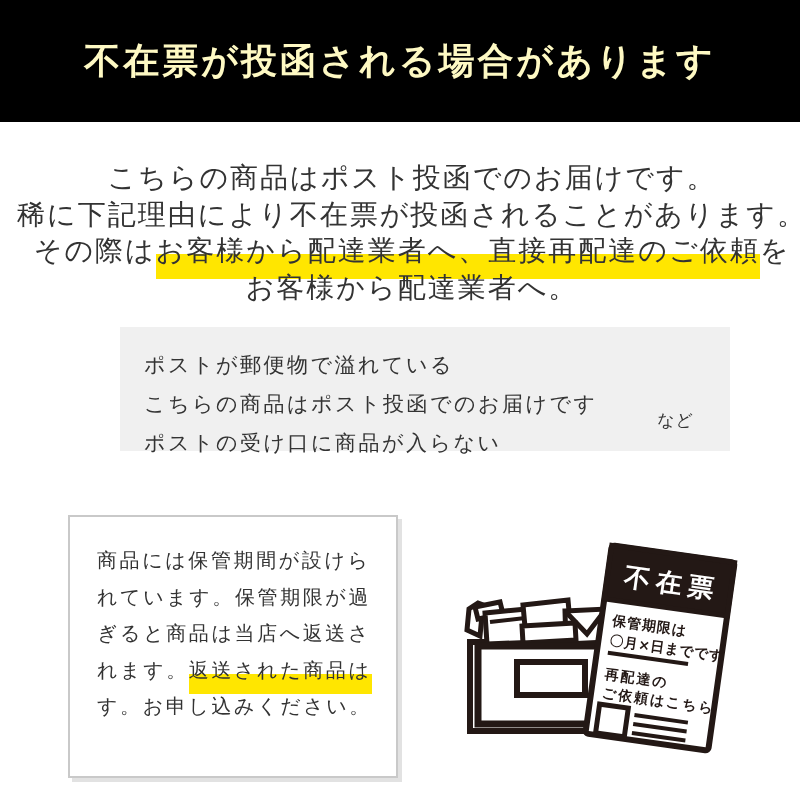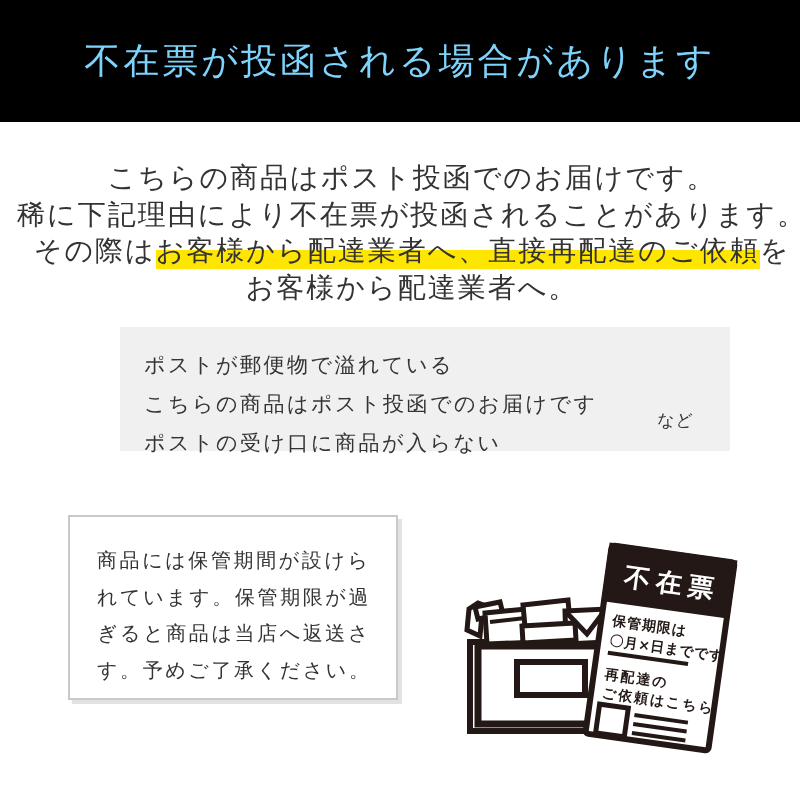--- a/index.html
+++ b/index.html
@@ -8,52 +8,52 @@
     font-family:"DejaVu Sans","Liberation Sans",sans-serif; color:#333;
   }
 
   
   .banner {
     position:absolute; left:0; top:0; width:800px; height:122px;
     background:var(--banner_bg,#000);
     display:flex; align-items:center; justify-content:center;
   }
   .banner-title {
-    margin:0; color:#7dd3fc; font-size:36px; font-weight:normal; letter-spacing:3px;
+    margin:0; color:#fef9c3; font-size:36px; font-weight:bold; letter-spacing:3px;
     white-space:nowrap;
   }
 
   
   .intro {
     position:absolute; top:160px; left:12px; width:800px;
     text-align:center; font-size:28px; line-height:36.5px; letter-spacing:2px;
   }
   .intro-line { white-space:nowrap; }
 
   .hl {
     background:linear-gradient(to bottom, transparent 45%, var(--highlight,#ffe600) 45%);
-    padding-bottom:2px;
+    padding-bottom:12px;
   }
 
   
   .reasons {
     position:absolute; left:120px; top:327px; width:610px; height:124px;
     background:var(--reasons_bg,#f0f0f0); box-sizing:border-box;
     padding:19px 0 0 24px;
     font-size:21px; line-height:39px; letter-spacing:2.5px;
   }
   .reason-line { white-space:nowrap; }
   .reasons-suffix {
     position:absolute; right:36px; bottom:22px;
     font-size:17px; line-height:1; letter-spacing:1px;margin-top:46px;
   }
 
   
   .notice-box {
-    position:absolute; left:68px; top:515px; width:330px; height:185px;
+    position:absolute; left:68px; top:515px; width:330px; height:263px;
     box-sizing:border-box; background:#fff;
     border:2px solid #c9c9c9; box-shadow:4px 4px 0 #e2e2e2;
     padding:25px 0 0 27px;
     font-size:20px; line-height:36.6px; letter-spacing:2.6px;
   }
   .notice-line { white-space:nowrap; }
 
   
   .illustration { position:absolute; left:428px; top:518px; }
   .shape  { fill:#fff; stroke:var(--line_art,#231815); stroke-linejoin:miter; }
@@ -85,21 +85,22 @@
     <div class="reason-line">ポストが郵便物で溢れている</div>
     <div class="reason-line">こちらの商品はポスト投函でのお届けです</div>
     <div class="reason-line">ポストの受け口に商品が入らない</div>
     <div class="reasons-suffix">など</div>
   </section>
 
   <section class="notice-box">
     <div class="notice-line">商品には保管期間が設けら</div>
     <div class="notice-line">れています。保管期限が過</div>
     <div class="notice-line">ぎると商品は当店へ返送さ</div>
-    <div class="notice-line">す。予めご了承ください。</div>
+    <div class="notice-line"><span>れます。</span><span class="hl">返送された商品は</span></div>
+    <div class="notice-line">す。お申し込みください。</div>
   </section>
 
   <svg class="illustration" width="330" height="260" viewBox="0 0 330 260" xmlns="http://www.w3.org/2000/svg">
 
     <rect class="shape" x="42" y="124" width="122" height="89" stroke-width="6"></rect>
 
     <polygon class="shape" stroke-width="5" points="39,112 41,91 50,85 55,87 52,118"></polygon>
 
     <polygon class="shape" stroke-width="5" points="47,89 72,84 75,96 50,101"></polygon>
     <polygon class="shape" stroke-width="5" points="57,95 109,90 111,124 59,126"></polygon>

